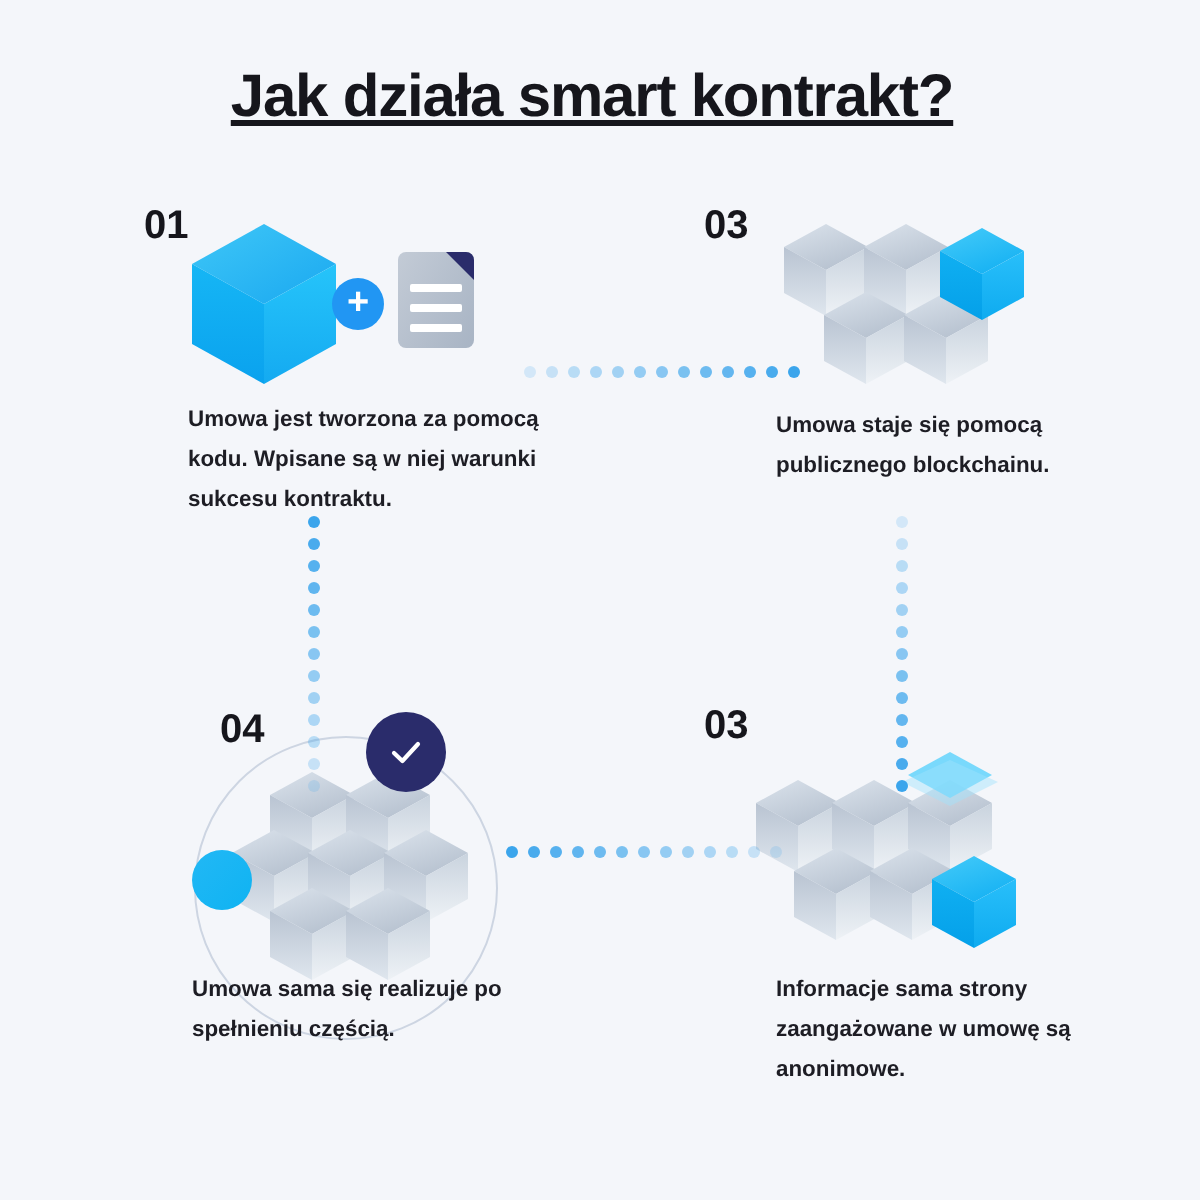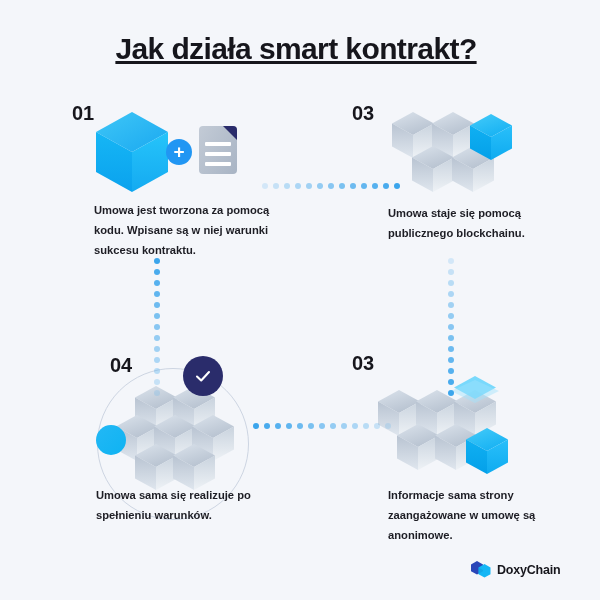--- a/index.html
+++ b/index.html
@@ -218,21 +218,21 @@
     </div>
 
     <div class="blue-dot" style="left:96px;top:425px;"></div>
 
     <div class="check-badge" style="left:183px;top:356px;">
       <svg width="20" height="20" viewBox="0 0 20 20">
         <polyline points="4,10.5 8.2,14.5 16,6" fill="none" stroke="#fff" stroke-width="2.1" stroke-linecap="round" stroke-linejoin="round"></polyline>
       </svg>
     </div>
 
-    <div class="step-text" style="left:96px;top:485px;">Umowa sama się realizuje po spełnieniu warunków.</div>
+    <div class="step-text" style="left:96px;top:485px;">Umowa sama się realizuje po spełnieniu częścią.</div>
   </div>
 
   <div class="dots-h" style="left:262px;top:182px;">
       <div class="dot" style="opacity: 0.18;"></div>
       <div class="dot" style="opacity: 0.25;"></div>
       <div class="dot" style="opacity: 0.32;"></div>
       <div class="dot" style="opacity: 0.39;"></div>
       <div class="dot" style="opacity: 0.45;"></div>
       <div class="dot" style="opacity: 0.52;"></div>
       <div class="dot" style="opacity: 0.59;"></div>
@@ -282,22 +282,14 @@
       <div class="dot" style="opacity: 0.66;"></div>
       <div class="dot" style="opacity: 0.59;"></div>
       <div class="dot" style="opacity: 0.52;"></div>
       <div class="dot" style="opacity: 0.45;"></div>
       <div class="dot" style="opacity: 0.39;"></div>
       <div class="dot" style="opacity: 0.32;"></div>
       <div class="dot" style="opacity: 0.25;"></div>
       <div class="dot" style="opacity: 0.18;"></div>
     </div>
 
-  <div class="logo" style="left:471px;top:561px;">
-    <svg width="20" height="17" viewBox="0 0 20 17">
-      <polygon points="6,0 12,3.4 12,10.2 6,13.6 0,10.2 0,3.4" fill="#2a46b8"></polygon>
-      <polygon points="13.5,3 19.5,6.4 19.5,13.2 13.5,16.6 7.5,13.2 7.5,6.4" fill="#14b6f5"></polygon>
-      <polygon points="7.5,6.4 12,8.9 12,10.2 7.5,12.8" fill="#0d94d6" opacity="0.45"></polygon>
-    </svg>
-    <div class="logo-text">DoxyChain</div>
-  </div>
 
 </div>
 
 </body></html>

